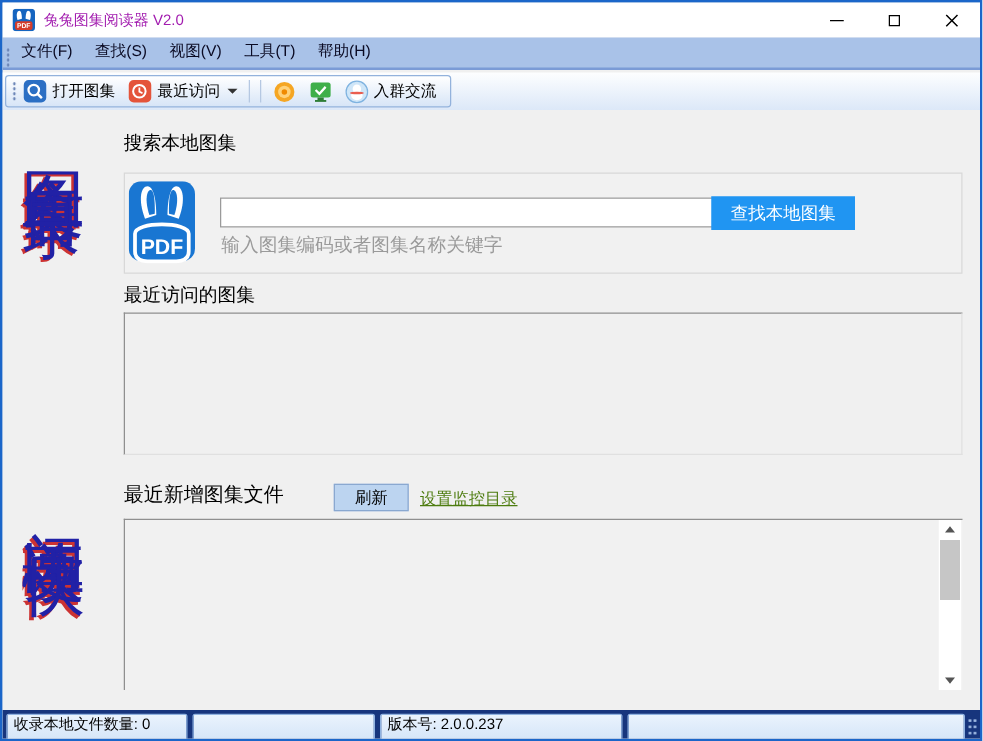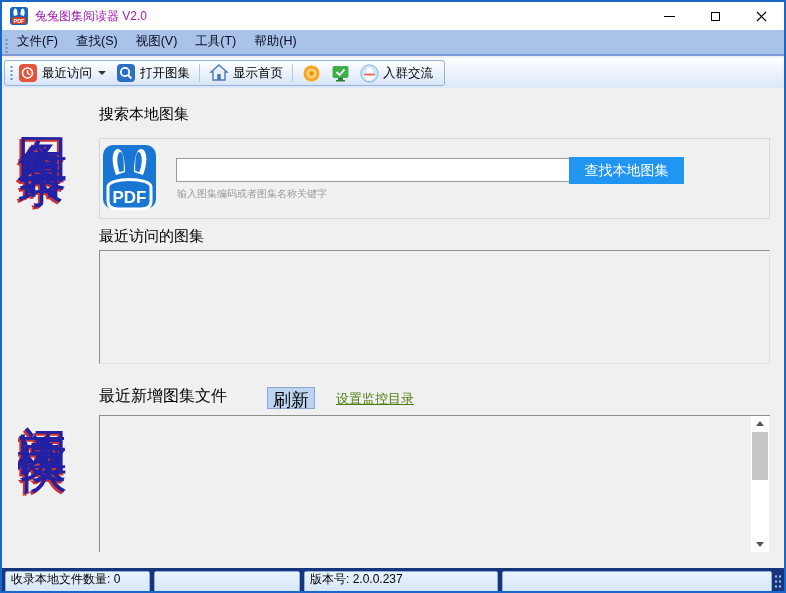--- a/index.html
+++ b/index.html
@@ -37,26 +37,26 @@
 
   .heading { position:absolute; font-weight:normal; color:#000; }
   .h-search { left:97px; top:17px; font-size:15px; }
   .h-recent { left:97px; top:139px; font-size:15px; }
   .h-new   { left:97px; top:298px; font-size:16px;text-align:center; }
 
   .search-box { position:absolute; left:97px; top:50px; width:671px; height:81px; border:1px solid #d8d8d8; background:#f1f1f1; }
   .pdf-icon { position:absolute; left:3px; top:6px; }
   .search-input { position:absolute; left:76px; top:19px; width:415px; height:24px; border:1px solid #9a9a9a; background:#fff; font-size:13px; padding:0 4px; outline:none; }
   .search-btn { position:absolute; left:469px; top:18px; width:115px; height:27px; background:#2095f2; color:#fff; border:none; font-size:14px; font-family:inherit; }
-  .search-hint { position:absolute; left:77px; top:48px; color:#9a9a9a; font-size:10px; }
+  .search-hint { position:absolute; left:77px; top:48px; color:#9a9a9a; font-size:15px; }
 
   .recent-note { position:absolute; left:237px; top:142px; color:#909090; font-size:12.5px; }
   .box-recent { position:absolute; left:97px; top:162px; width:671px; height:114px; background:#f0f0f0; border-top:1px solid #8f8f8f; border-left:1px solid #8f8f8f; border-right:1px solid #e0e0e0; border-bottom:1px solid #e0e0e0; }
 
-  .refresh-btn { position:absolute; left:265px; top:299px; width:48px; height:22px; background:#bcd4f0; border:1px solid #8aa8d0; font-size:18px; font-family:inherit; color:#000; }
+  .refresh-btn { position:absolute; left:265px; top:299px; width:60px; height:22px; background:#bcd4f0; border:1px solid #8aa8d0; font-size:13px; font-family:inherit; color:#000; }
   .monitor-link { position:absolute; left:334px; top:302px; color:#4d7c0f; font-size:13px; text-decoration:underline; }
 
   .box-new { position:absolute; left:97px; top:327px; width:671px; height:137px; background:#f1f1f1; border-top:1px solid #8f8f8f; border-left:1px solid #8f8f8f; }
   .scrollbar { position:absolute; right:1px; top:0; width:18px; height:136px; background:#ffffff; }
   .sb-arrow { position:absolute; left:0; width:18px; height:15px; display:flex; align-items:center; justify-content:center; }
   .sb-up { top:0; } .sb-down { bottom:0; }
   .tri-up { width:0; height:0; border-left:4px solid transparent; border-right:4px solid transparent; border-bottom:5px solid #555; }
   .tri-down { width:0; height:0; border-left:4px solid transparent; border-right:4px solid transparent; border-top:5px solid #555; }
   .sb-thumb { position:absolute; left:1px; top:16px; width:16px; height:48px; background:#c6c6c6; }
 
@@ -106,47 +106,40 @@
     <span class="menu-item">工具(T)</span>
     <span class="menu-item">帮助(H)</span>
   </div>
 
   <div class="toolbar">
     <div class="toolbar-box">
       <div class="grip"></div>
 
       <div class="tb-btn">
         <svg width="20" height="20" viewBox="0 0 20 20">
+          <rect x="1" y="1" width="18" height="18" rx="4" fill="#2b6fc4"></rect>
+          <circle cx="9" cy="9" r="4.2" fill="none" stroke="#fff" stroke-width="1.8"></circle>
+          <line x1="12" y1="12" x2="15.5" y2="15.5" stroke="#fff" stroke-width="2"></line>
+        </svg>
+        <span>打开图集</span>
+      </div>
+
+      <div class="tb-btn">
+        <svg width="20" height="20" viewBox="0 0 20 20">
           <rect x="1" y="1" width="18" height="18" rx="4" fill="#e4543b"></rect>
           <circle cx="9.5" cy="10" r="5" fill="none" stroke="#fff" stroke-width="1.6"></circle>
           <path d="M9.5 7 L9.5 10.3 L12 11.6" fill="none" stroke="#fff" stroke-width="1.4"></path>
         </svg>
         <span>最近访问</span>
         <div class="caret"></div>
       </div>
 
-      <div class="tb-btn">
-        <svg width="20" height="20" viewBox="0 0 20 20">
-          <rect x="1" y="1" width="18" height="18" rx="4" fill="#2b6fc4"></rect>
-          <circle cx="9" cy="9" r="4.2" fill="none" stroke="#fff" stroke-width="1.8"></circle>
-          <line x1="12" y1="12" x2="15.5" y2="15.5" stroke="#fff" stroke-width="2"></line>
-        </svg>
-        <span>打开图集</span>
-      </div>
-
 
       <div class="tb-sep"></div>
 
-      <div class="tb-btn">
-        <svg width="20" height="20" viewBox="0 0 20 20">
-          <path d="M10 2 L18 9 L16 9 L16 17 L4 17 L4 9 L2 9 Z" fill="#e9f2fb" stroke="#4a7ab5" stroke-width="1.4"></path>
-          <rect x="8.2" y="11" width="3.6" height="6" fill="#4a7ab5"></rect>
-        </svg>
-        <span>显示首页</span>
-      </div>
 
       <div class="tb-sep"></div>
 
       <div class="tb-btn">
         <svg width="19" height="19" viewBox="0 0 19 19">
           <circle cx="9.5" cy="9.5" r="8" fill="#f5a623"></circle>
           <circle cx="9.5" cy="9.5" r="5" fill="#ffd27a"></circle>
           <circle cx="9.5" cy="9.5" r="2.2" fill="#f08a00"></circle>
         </svg>
       </div>

